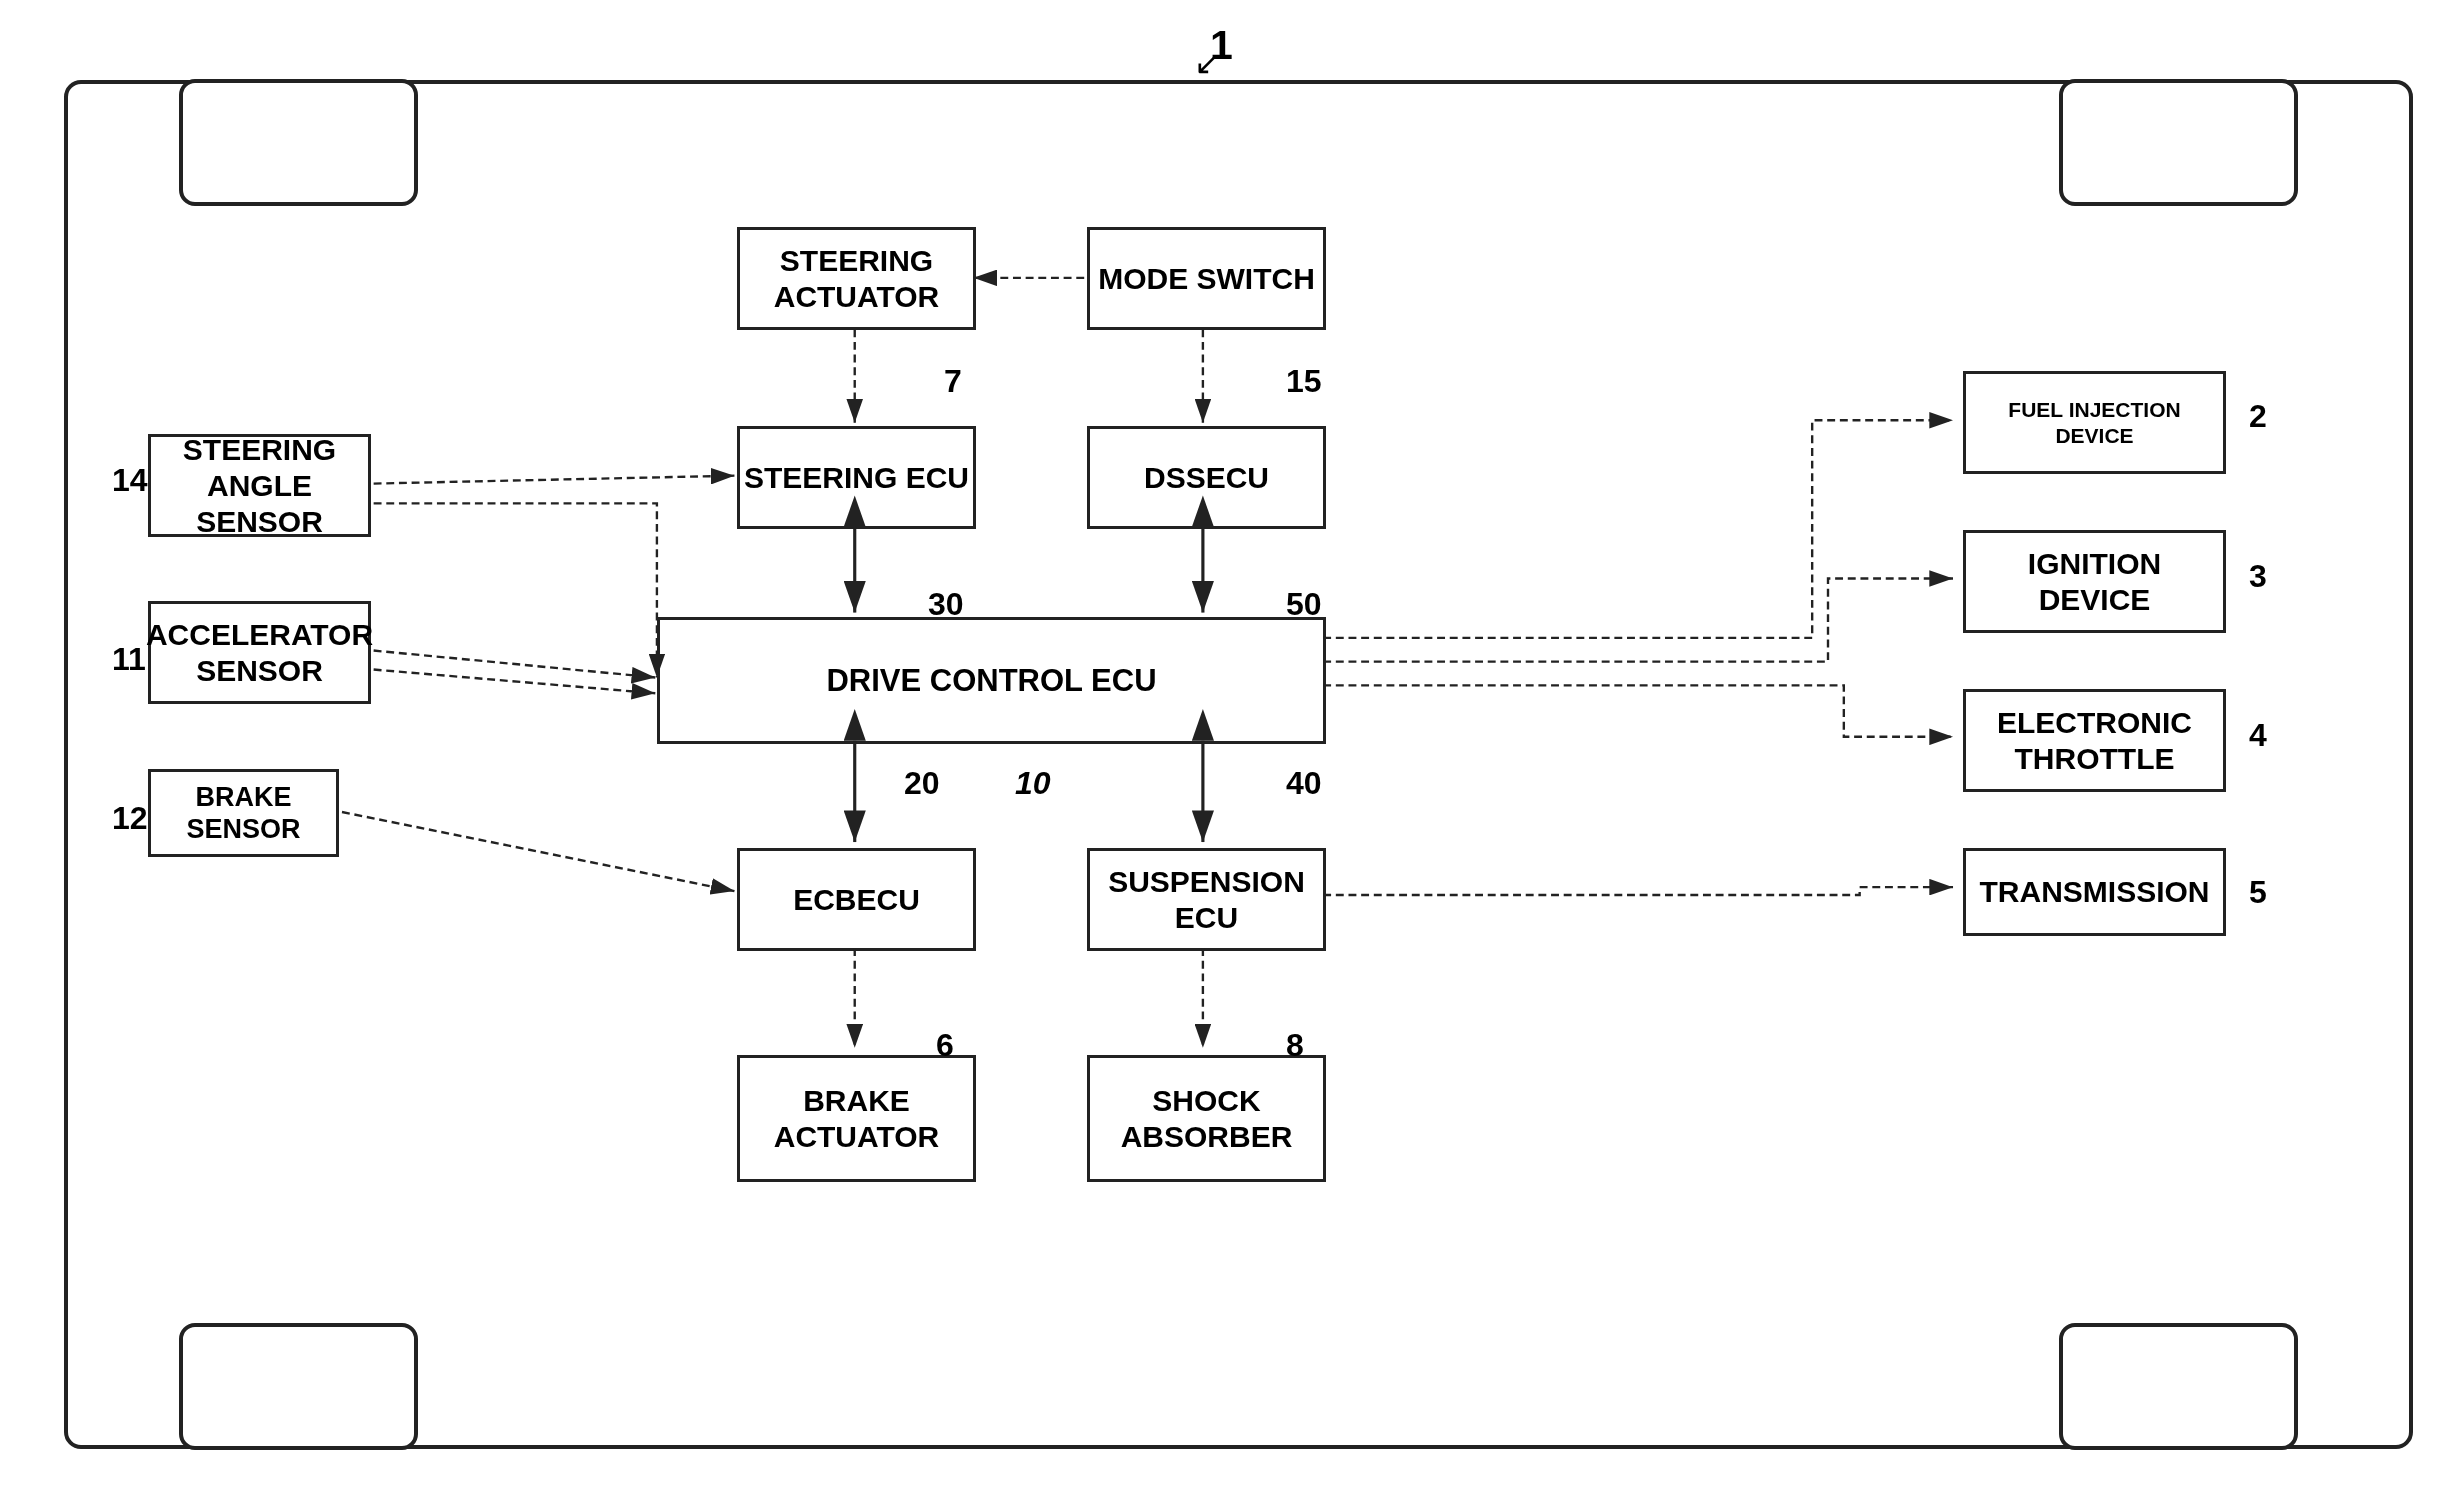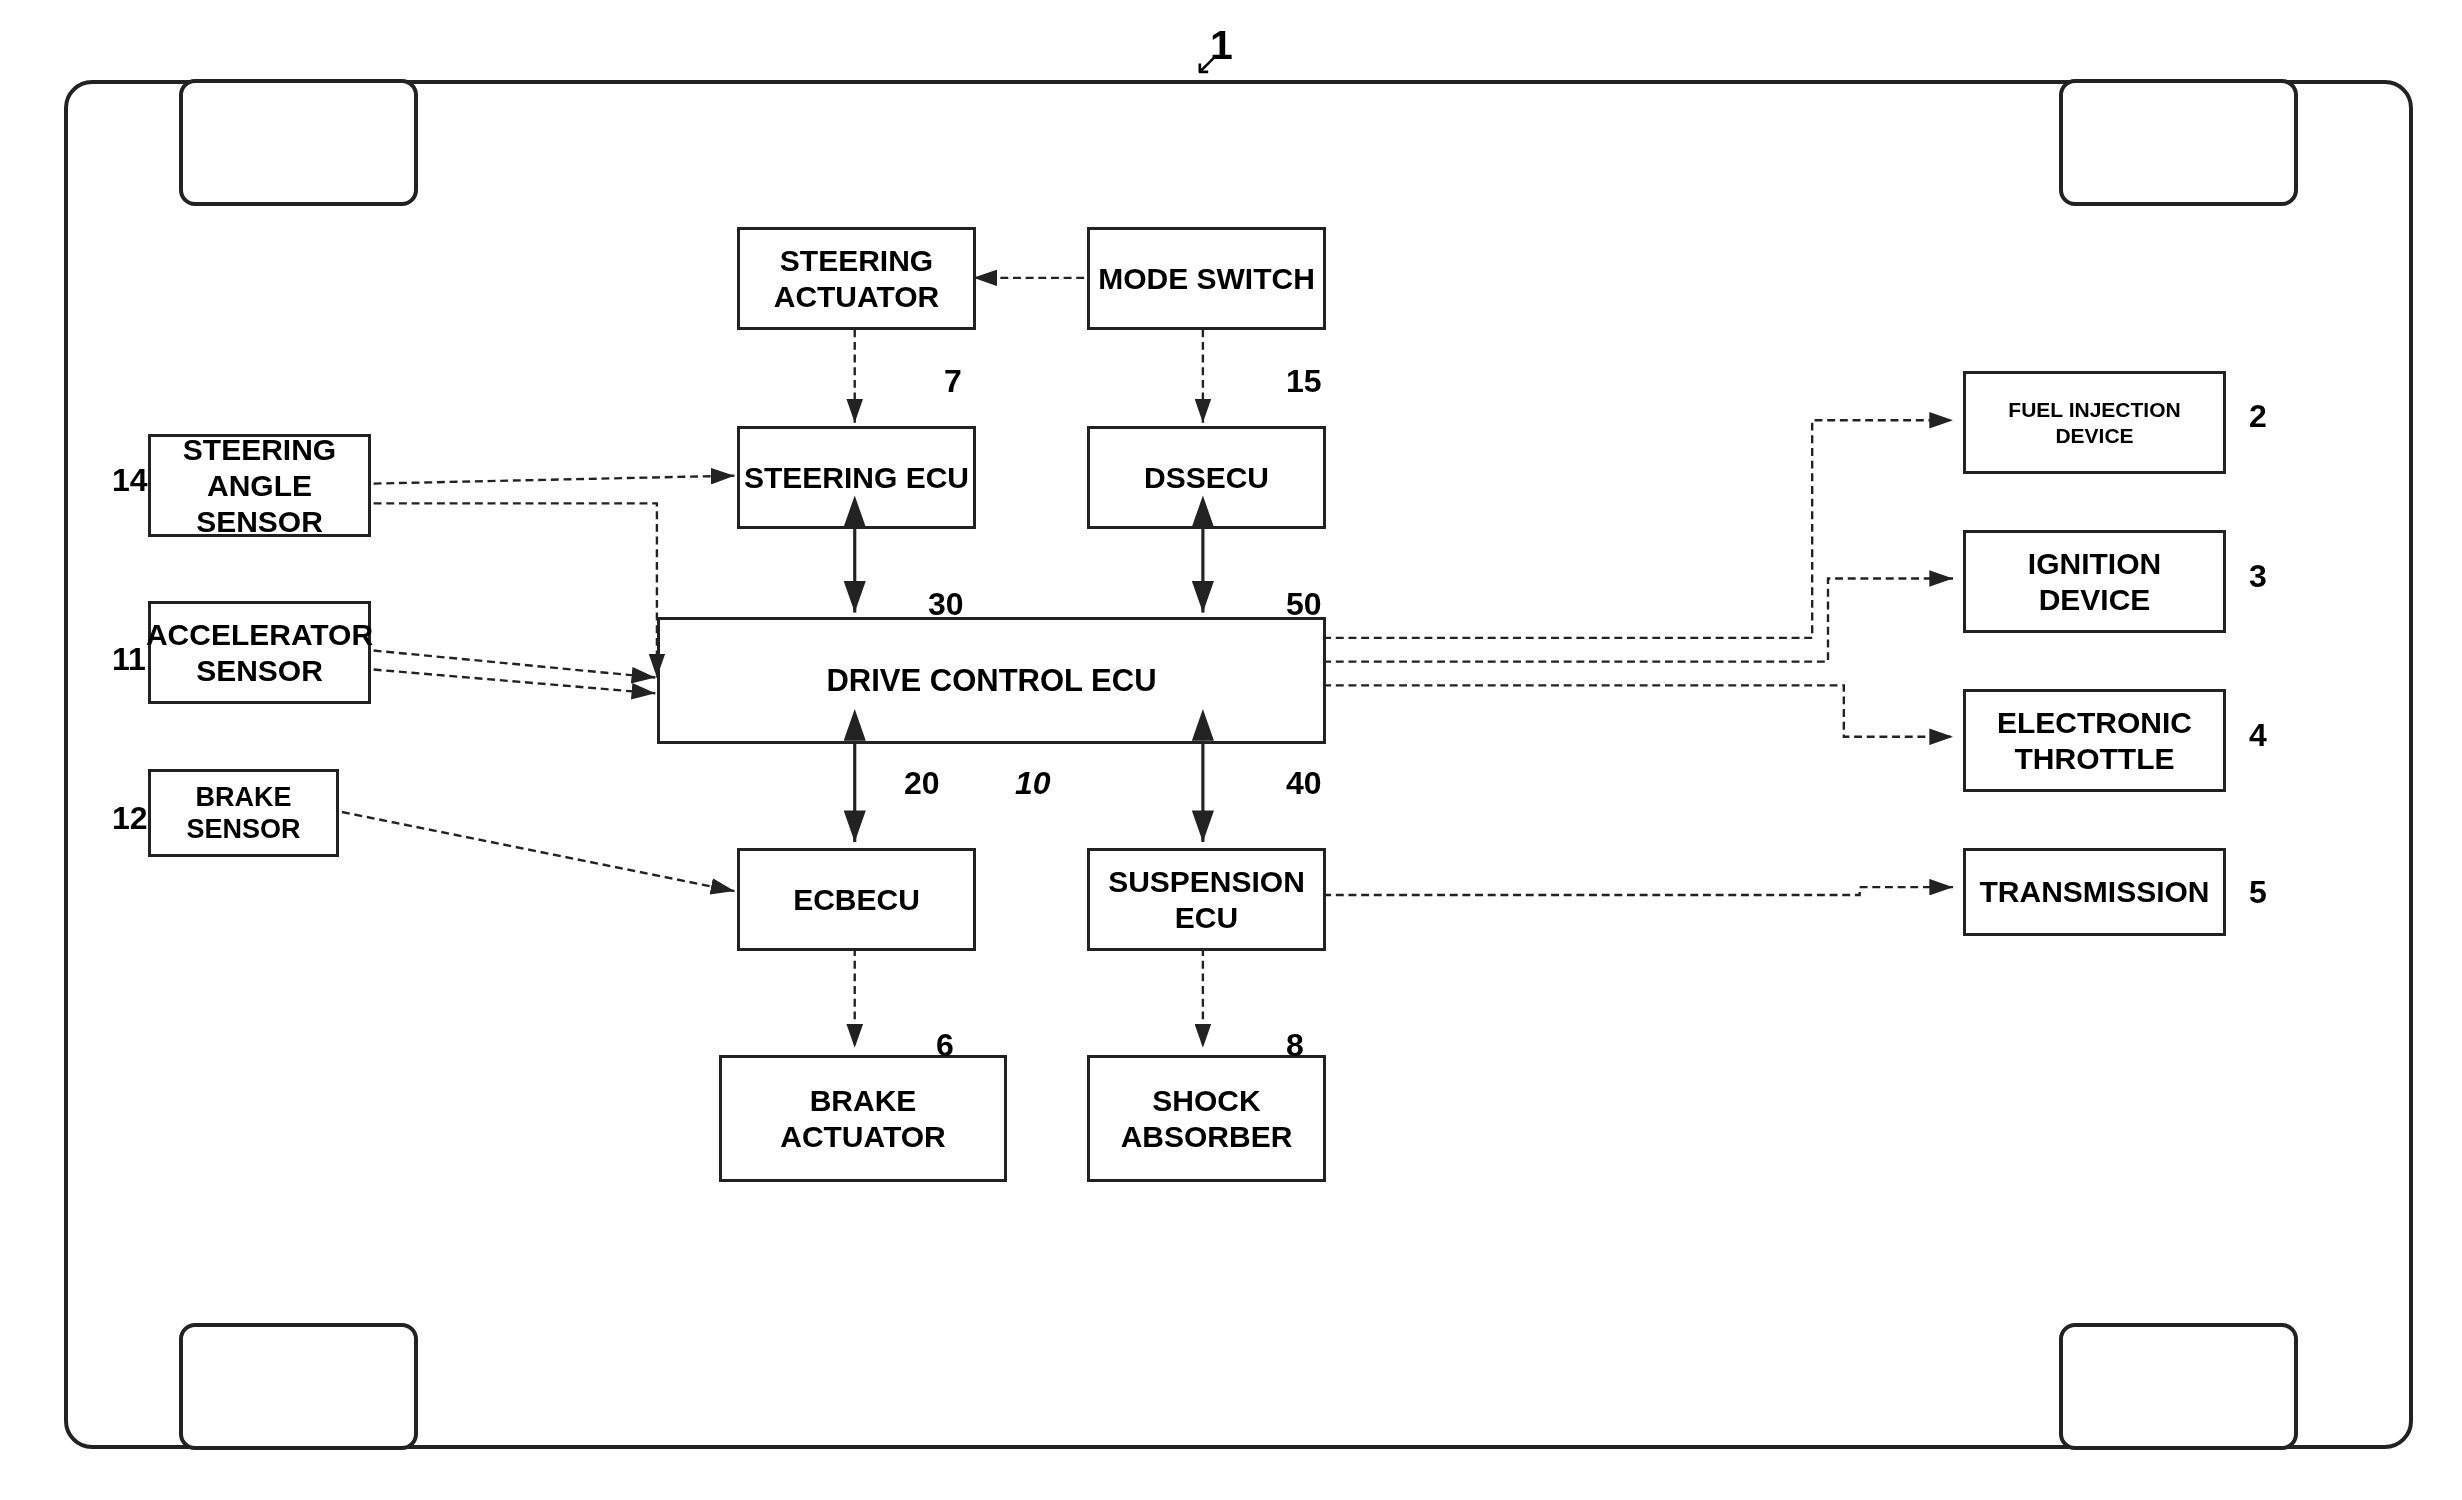--- a/index.html
+++ b/index.html
@@ -12,21 +12,21 @@
       overflow: hidden;
     }
 
     .diagram-container {
       position: absolute;
       top: 80px;
       left: 64px;
       width: 2349px;
       height: 1369px;
       border: 4.8px solid #222;
-      border-radius: 28px;
+      border-radius: 17px;
       background: #fff;
     }
 
     
     .wheel-cutout {
       position: absolute;
       width: 239px;
       height: 127px;
       background: #fff;
       border: 4.8px solid #222;
@@ -104,22 +104,22 @@
     .box-suspension-ecu {
       top: 764px;
       left: 1019px;
       width: 239px;
       height: 103px;
     }
 
     
     .box-brake-actuator {
       top: 971px;
-      left: 651px;
-      width: 288px;
+      left: 669px;
+      width: 239px;
       height: 127px;
     }
 
     
     .box-shock-absorber {
       top: 971px;
       left: 1019px;
       width: 239px;
       height: 127px;
     }

